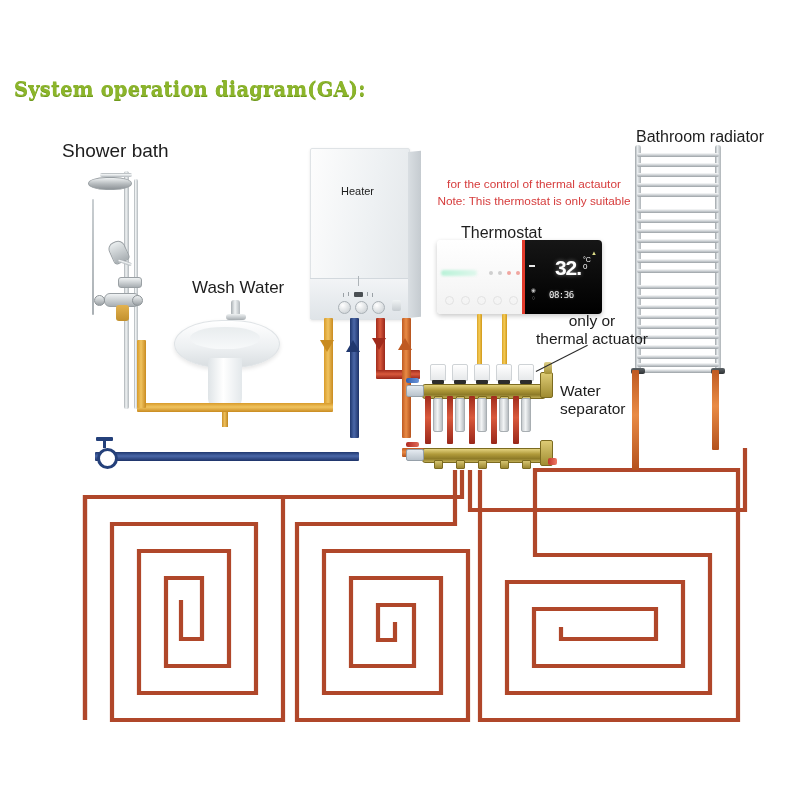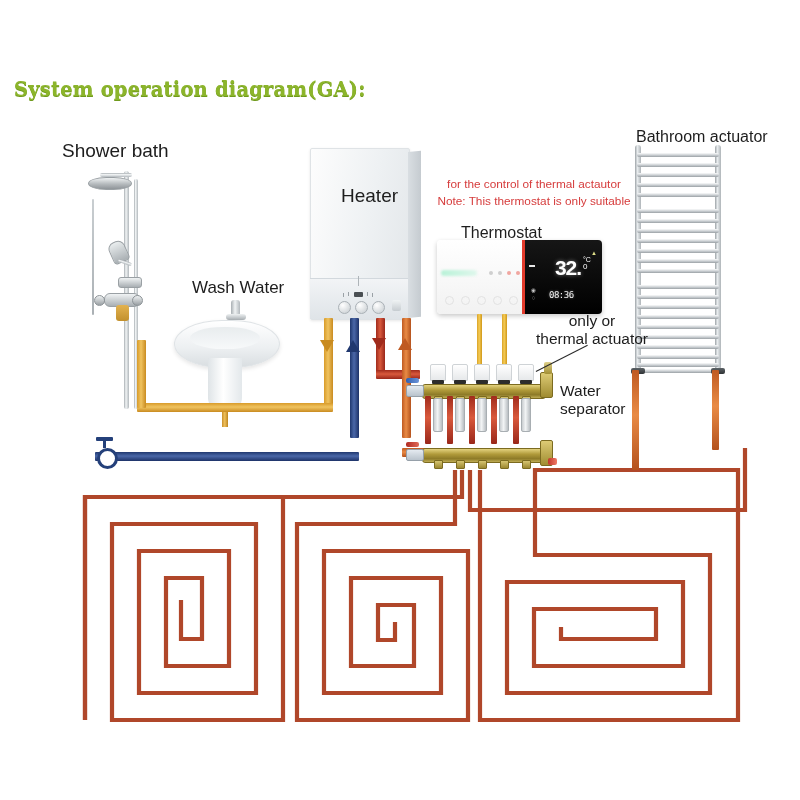--- a/index.html
+++ b/index.html
@@ -216,21 +216,21 @@
     <div class="heater-tick" style="left:33px;top:145px;"></div>
     <div class="heater-tick" style="left:38px;top:144px;"></div>
     <div class="heater-tick" style="left:57px;top:144px;"></div>
     <div class="heater-tick" style="left:62px;top:145px;"></div>
     <div class="abs" style="left:48px;top:128px;width:1px;height:10px;background:#aeb4b8;"></div>
     <div class="knob" style="left:28px;top:153px;"></div>
     <div class="knob" style="left:45px;top:153px;"></div>
     <div class="knob" style="left:62px;top:153px;"></div>
     <div class="abs" style="left:82px;top:152px;width:9px;height:11px;border-radius:2px;background:linear-gradient(180deg,#f0f3f4,#c6ccd0);"></div>
   </div>
-  <div class="abs lbl" style="left:341px;top:185px;font-size:19px;">Heater</div>
+  <div class="abs lbl" style="left:341px;top:185px;font-size:11px;">Heater</div>
 
   <div class="abs" style="left:434px;top:176px;width:200px;">
     <div class="note">for the control of thermal actautor</div>
     <div class="note">Note: This thermostat is only suitable</div>
   </div>
 
   <div class="abs lbl" style="left:461px;top:224px;font-size:16px;">Thermostat</div>
   <div class="abs" id="thermostat">
     <div class="th-white"></div>
     <div class="th-glow"></div>
@@ -254,21 +254,21 @@
       </div>
       <div class="th-mini" style="top:47px;">◉</div>
       <div class="th-mini" style="top:55px;">♢</div>
       <div class="th-sub">08:36</div>
     </div>
   </div>
 
   <div class="abs pipe p-cable" style="left:477px;top:314px;width:5px;height:62px;"></div>
   <div class="abs pipe p-cable" style="left:502px;top:314px;width:5px;height:62px;"></div>
 
-  <div class="abs lbl" style="left:636px;top:128px;font-size:16px;">Bathroom actuator</div>
+  <div class="abs lbl" style="left:636px;top:128px;font-size:16px;">Bathroom radiator</div>
   <div class="abs" id="radiator">
     <div class="rad-rail" style="left:2px;"></div>
     <div class="rad-rail" style="left:82px;"></div>
     <div class="rad-bar" style="top:8px;"></div>
       <div class="rad-bar" style="top:18px;"></div>
     <div class="rad-bar" style="top:28px;"></div>
       <div class="rad-bar" style="top:38px;"></div>
     <div class="rad-bar" style="top:48px;"></div>
       <div class="rad-bar" style="top:64px;"></div>
     <div class="rad-bar" style="top:74px;"></div>

